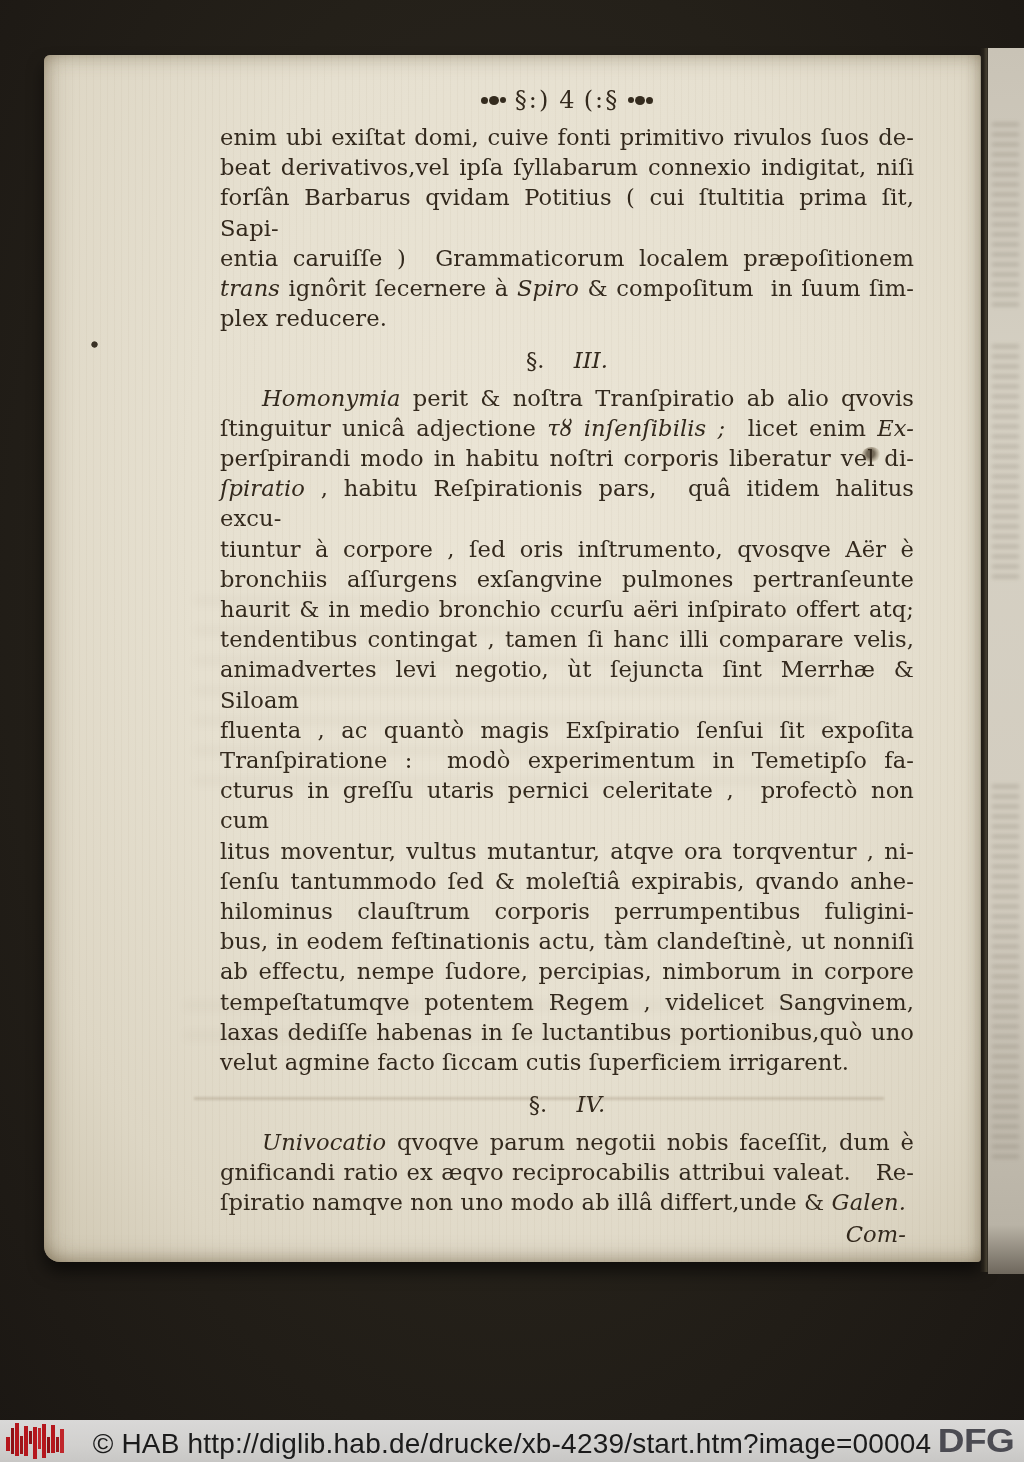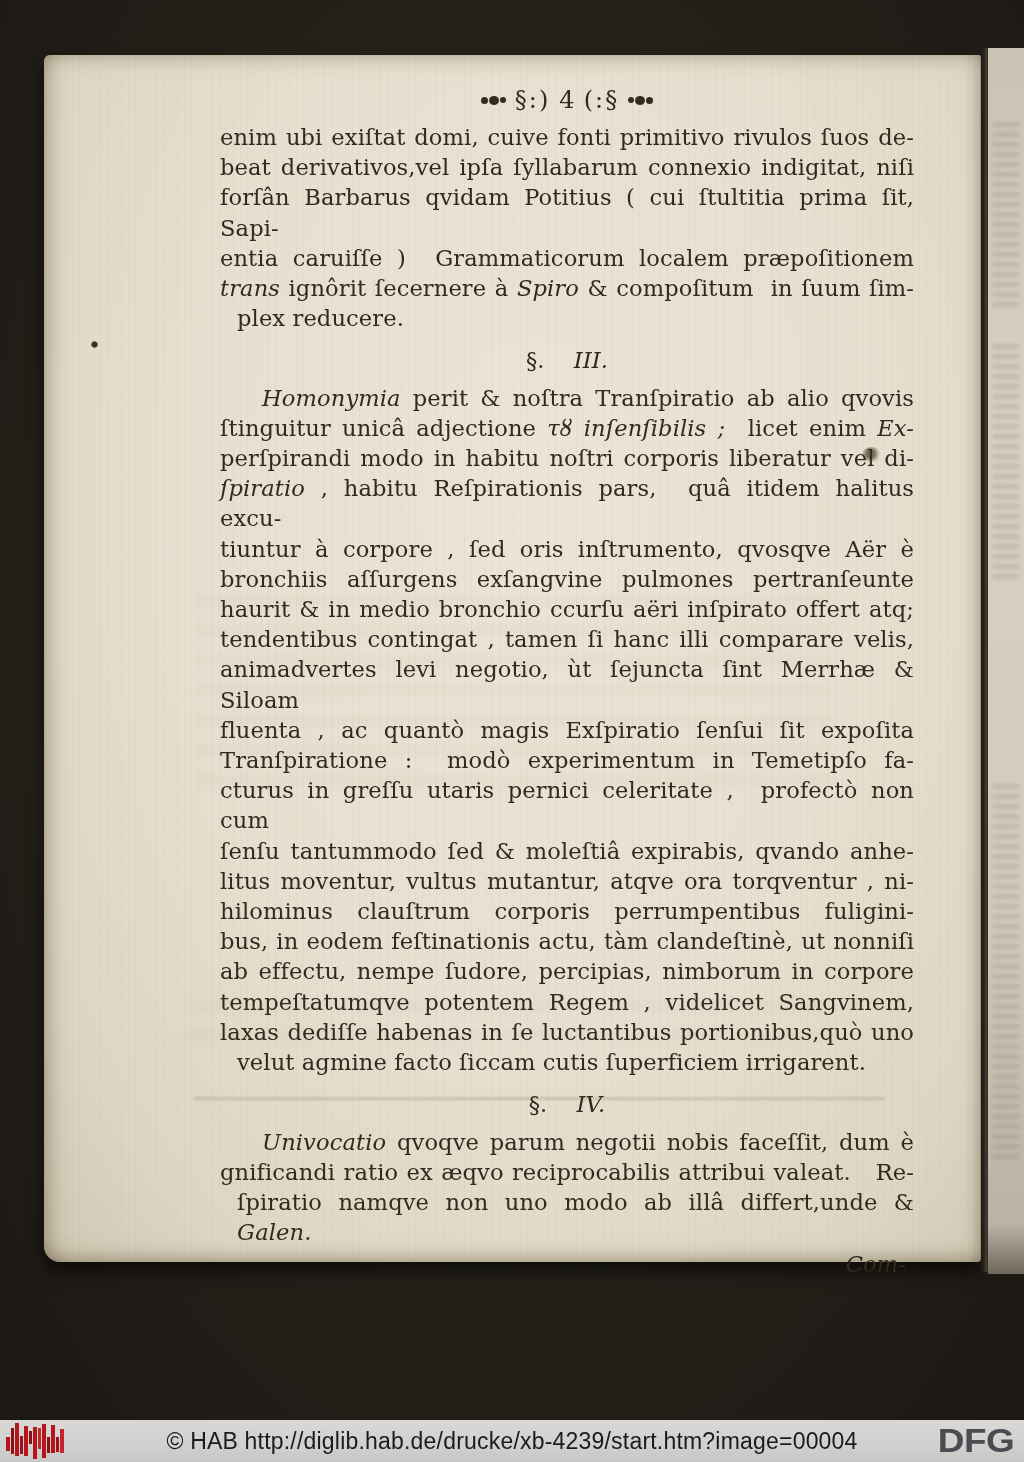--- a/index.html
+++ b/index.html
@@ -35,21 +35,21 @@
     display:flex;justify-content:center;align-items:center;gap:9px;
     height:30px;margin-bottom:7px;font-size:24px;
   }
   .pg-header .mark{letter-spacing:2px;}
   .orn{display:inline-flex;align-items:center;gap:1px;}
   .orn i{display:block;border-radius:50%;background:#342b1e;}
   .orn .d1{width:7px;height:7px}
   .orn .d2{width:10px;height:9px}
   .orn .d3{width:6px;height:6px}
   .line{white-space:pre-wrap;text-align:justify;text-align-last:justify;min-height:30.2px;}
-  .line.end{text-align-last:left;margin-left:17px;}
+  .line.end{text-align-last:left;}
   .line.ind{text-indent:42px;}
   .it{font-style:italic;}
   .block.heading .line{text-align:center;text-align-last:center;margin:12px 0 7px;}
   .block.catchword .line{text-align:right;text-align-last:right;margin-top:2px;padding-right:8px;}
   
   .speck{position:absolute;border-radius:50%;}
   .speck.s1{left:47px;top:286px;width:7px;height:7px;
     background:radial-gradient(circle,#3a3226 0 55%,rgba(58,50,38,0) 75%);transform:rotate(20deg);}
   .speck.s2{left:818px;top:392px;width:19px;height:15px;border-radius:50%;
     background:radial-gradient(circle at 45% 45%, rgba(66,54,36,.7) 0 28%, rgba(118,102,76,.35) 55%, rgba(118,102,76,0) 72%);
@@ -92,21 +92,21 @@
   .hab-logo span:nth-child(6){height:13px;background:#8e1015;transform:translateY(-4px);}
   .hab-logo span:nth-child(7){height:32px;transform:translateY(2px);}
   .hab-logo span:nth-child(8){height:21px;background:#c0262b;transform:translateY(-3px);}
   .hab-logo span:nth-child(9){height:34px;}
   .hab-logo span:nth-child(10){height:16px;background:#8e1015;transform:translateY(4px);}
   .hab-logo span:nth-child(11){height:28px;transform:translateY(-2px);}
   .hab-logo span:nth-child(12){height:15px;background:#9c1419;transform:translateY(3px);}
   .hab-logo span:nth-child(13){height:24px;background:#c0262b;}
   .url{
     position:absolute;left:0;right:0;top:8px;text-align:center;
-    font-family:"Liberation Sans",sans-serif;font-size:23px;color:#1b1b1b;letter-spacing:.2px;
+    font-family:"Liberation Sans",sans-serif;font-size:28px;color:#1b1b1b;letter-spacing:.2px;
   }
   .dfg{
     position:absolute;right:10px;top:2px;
     font-family:"Liberation Sans",sans-serif;font-weight:bold;font-size:33px;color:#4b4b52;
     transform:scaleX(1.12);transform-origin:right center;letter-spacing:-.5px;
   }
 </style>
 </head>
 <body>
 
@@ -153,22 +153,22 @@
             <div class="line"><span>perſpirandi modo in habitu noſtri corporis liberatur vel di-</span></div>
             <div class="line"><span class="it">ſpiratio</span><span> , habitu Reſpirationis pars,  quâ itidem halitus excu-</span></div>
             <div class="line"><span>tiuntur à corpore , ſed oris inſtrumento, qvosqve Aër è</span></div>
             <div class="line"><span>bronchiis aſſurgens exſangvine pulmones pertranſeunte</span></div>
             <div class="line"><span>haurit &amp; in medio bronchio ccurſu aëri inſpirato offert atq;</span></div>
             <div class="line"><span>tendentibus contingat , tamen ſi hanc illi comparare velis,</span></div>
             <div class="line"><span>animadvertes levi negotio, ùt ſejuncta ſint Merrhæ &amp; Siloam</span></div>
             <div class="line"><span>fluenta , ac quantò magis Exſpiratio ſenſui ſit expoſita</span></div>
             <div class="line"><span>Tranſpiratione :  modò experimentum in Temetipſo fa-</span></div>
             <div class="line"><span>cturus in greſſu utaris pernici celeritate ,  profectò non cum</span></div>
+            <div class="line"><span>litus moventur, vultus mutantur, atqve ora torqventur , ni-</span></div>
             <div class="line"><span>ſenſu tantummodo ſed &amp; moleſtiâ expirabis, qvando anhe-</span></div>
-            <div class="line"><span>litus moventur, vultus mutantur, atqve ora torqventur , ni-</span></div>
             <div class="line"><span>hilominus clauſtrum corporis perrumpentibus fuligini-</span></div>
             <div class="line"><span>bus, in eodem feſtinationis actu, tàm clandeſtinè, ut nonniſi</span></div>
             <div class="line"><span>ab effectu, nempe ſudore, percipias, nimborum in corpore</span></div>
             <div class="line"><span>tempeſtatumqve potentem Regem , videlicet Sangvinem,</span></div>
             <div class="line"><span>laxas dediſſe habenas in ſe luctantibus portionibus,quò uno</span></div>
             <div class="line end"><span>velut agmine facto ſiccam cutis ſuperficiem irrigarent.</span></div>
           </div>
           <div class="block heading">
             <div class="line"><span>§.    </span><span class="it">IV.</span></div>
           </div>

